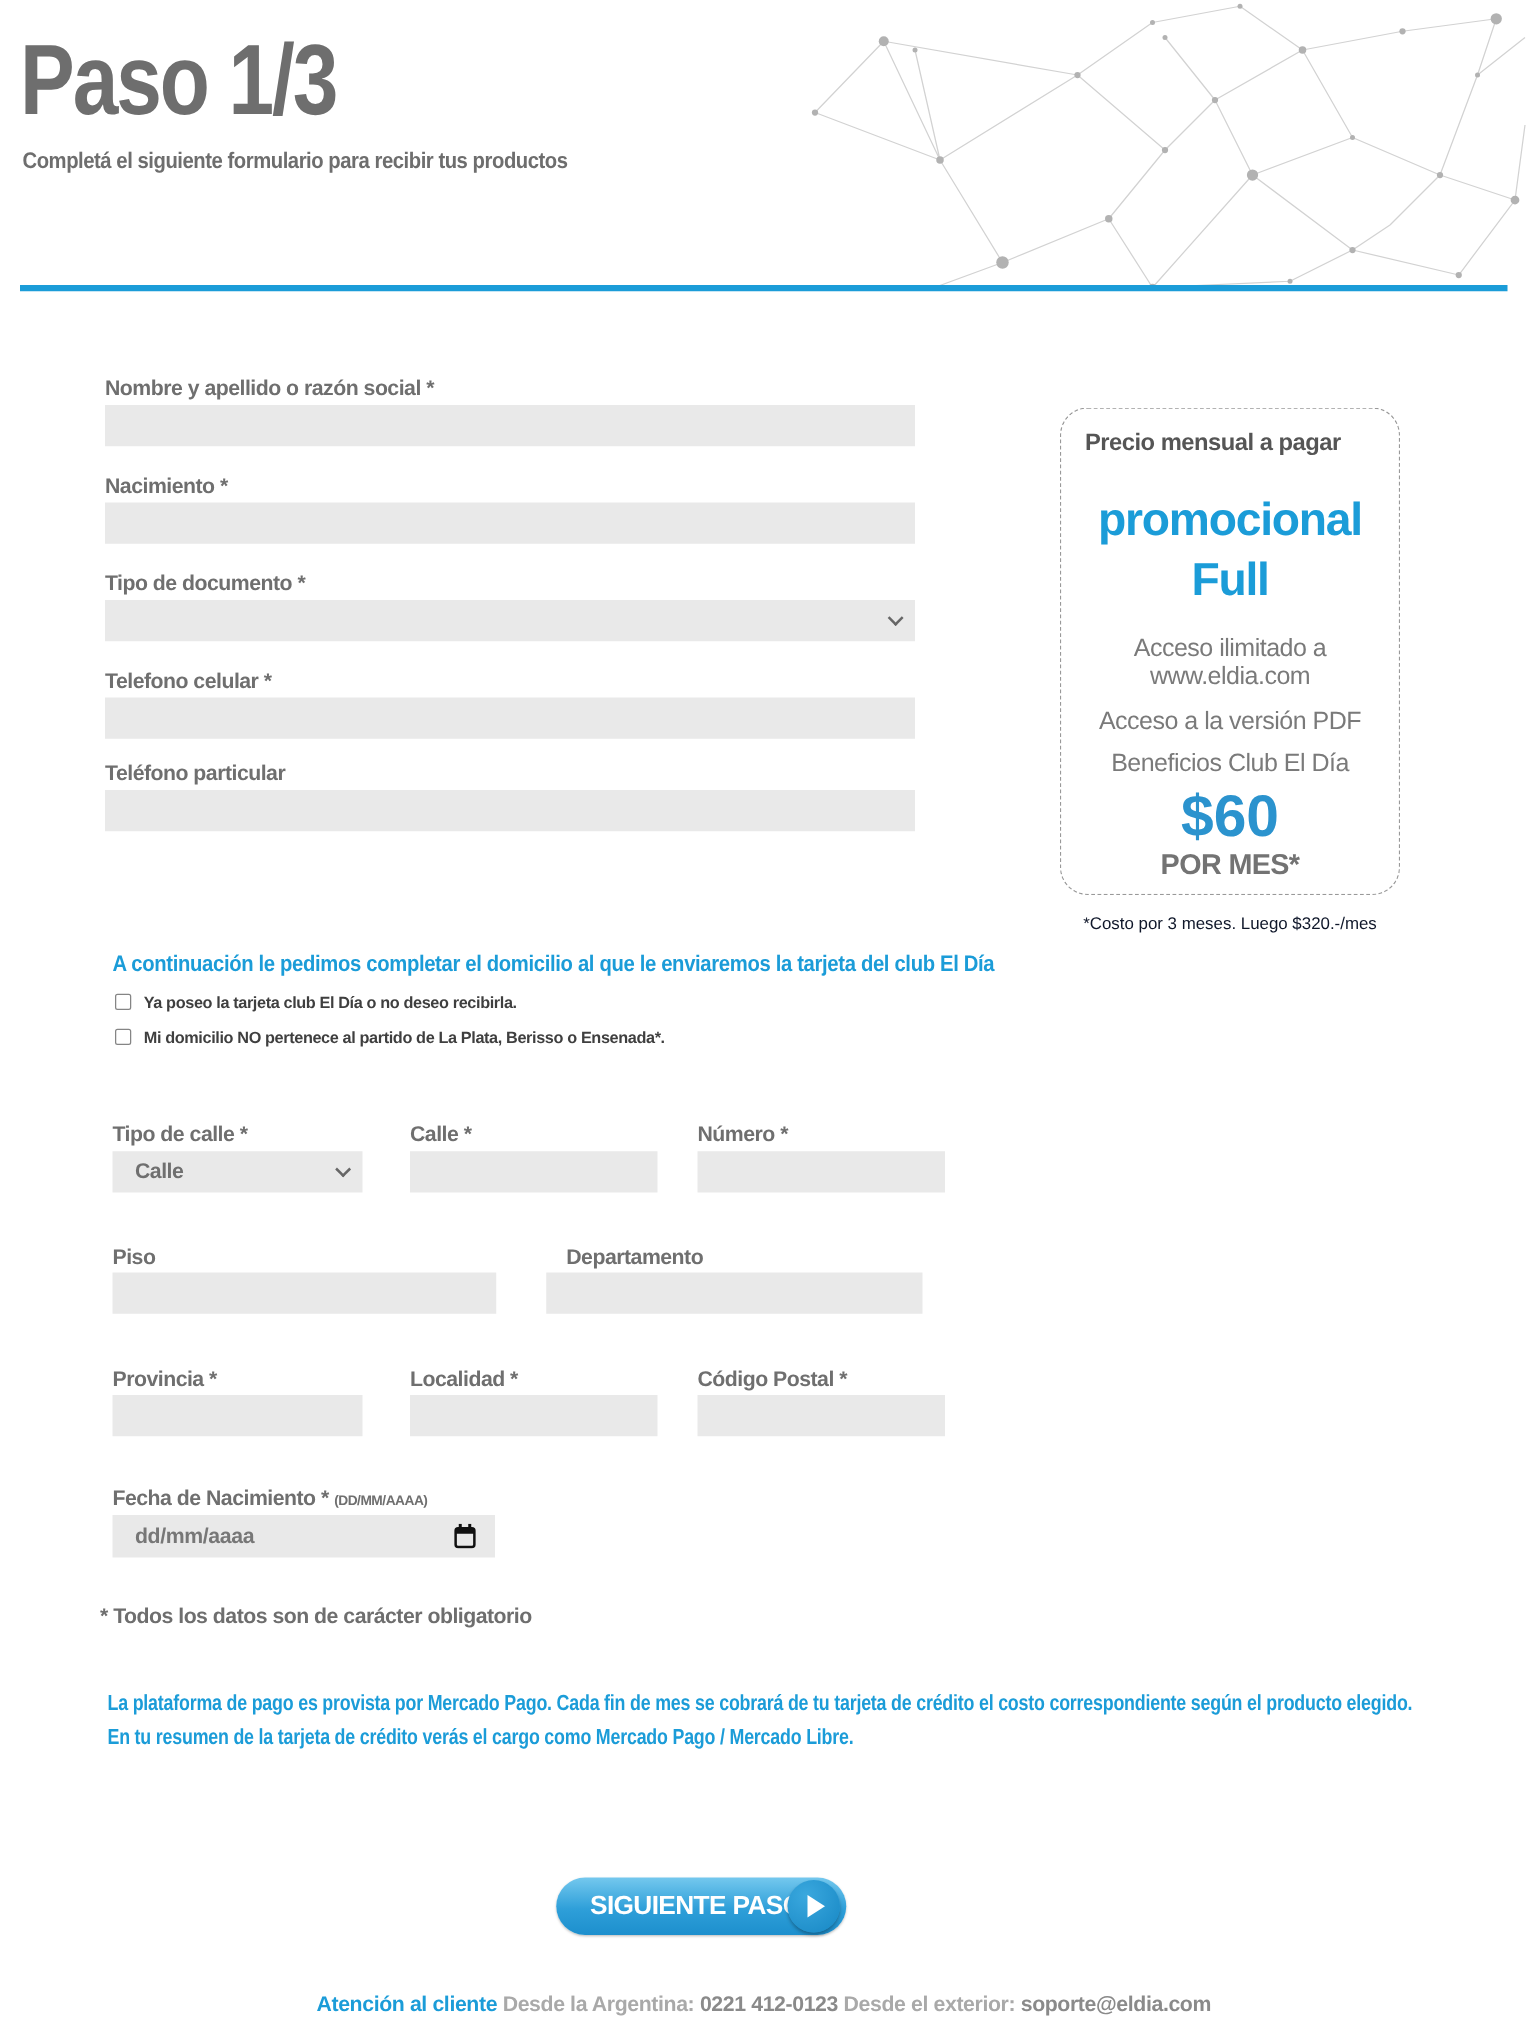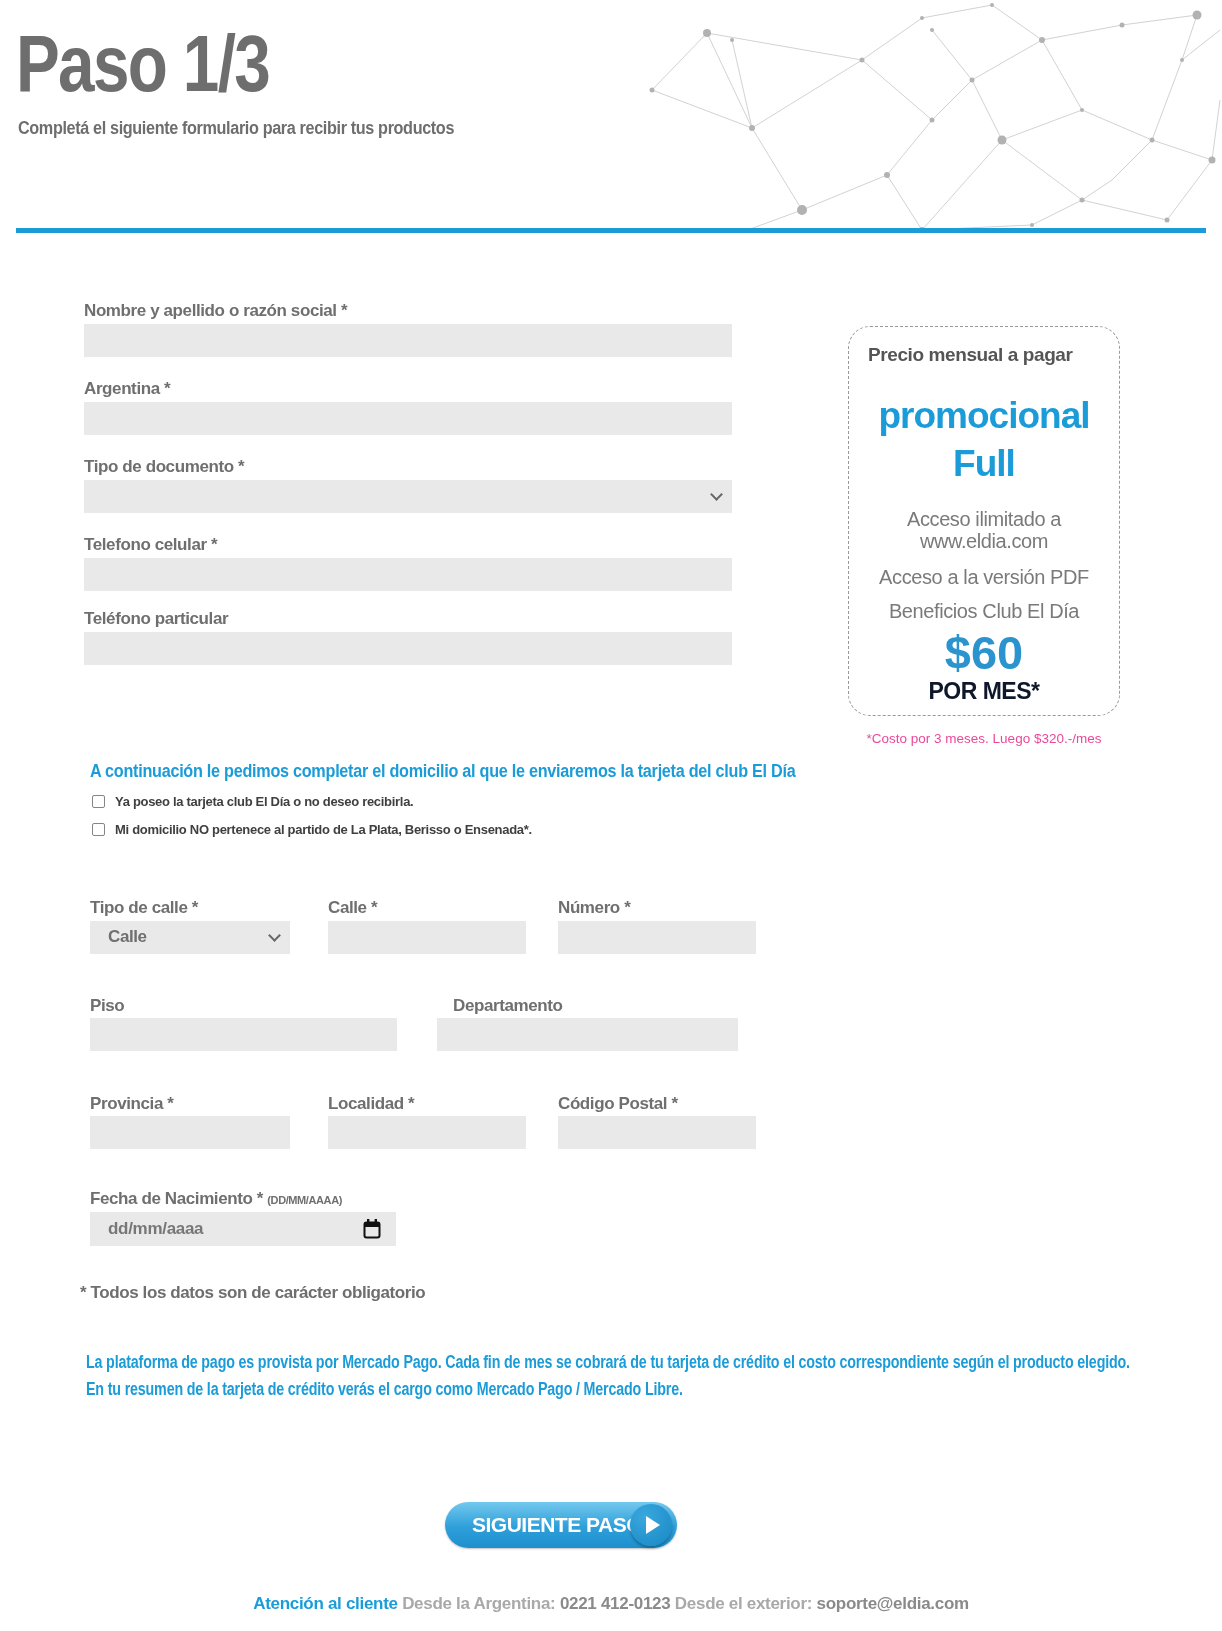--- a/index.html
+++ b/index.html
@@ -30,23 +30,23 @@
   
   .price-box { position:absolute; left:848px; top:326px; width:272px; height:390px;
                border:1px dashed #999; border-radius:22px; background:#fff; padding:17px 19px; text-align:center; }
   .pb-heading { text-align:left; font-size:19px; font-weight:700; color:#555; letter-spacing:-0.4px; }
   .pb-name { margin-top:26px; font-size:37px; font-weight:700; color:#1b9cd8; line-height:1.3; letter-spacing:-1px; }
   .pb-benefit { font-size:20px; font-weight:400; color:#7a7a7a; line-height:1.1; letter-spacing:-0.4px; }
   .pb-b1 { margin-top:20px; }
   .pb-b2 { margin-top:14px; }
   .pb-b3 { margin-top:12px; }
   .pb-price { margin-top:6px; font-size:47px; font-weight:700; color:#2b93ce; line-height:1.05; }
-  .pb-period { font-size:23px; font-weight:700; color:#0f172a; letter-spacing:-0.5px; }
+  .pb-period { font-size:23px; font-weight:700; color:#737373; letter-spacing:-0.5px; }
   .pb-footnote { position:absolute; left:848px; top:731px; width:272px; text-align:center;
-                 font-size:13.5px; color:#ec4899; }
+                 font-size:13.5px; color:#0f172a; }
 
   
   .intro-blue { position:absolute; left:90px; top:761px; font-size:18px; font-weight:700; color:#1b9cd8;
                 white-space:nowrap; transform:scaleX(.90); transform-origin:left top; letter-spacing:-0.3px; }
   .cb-row { position:absolute; left:92px; display:flex; align-items:center; cursor:default; }
   .cb-box { width:13px; height:13px; border:1px solid #858585; border-radius:2px; background:#fff; cursor:pointer; flex:none; }
   .cb-label { margin-left:10px; font-size:13px; font-weight:700; color:#3f3f3f; letter-spacing:-0.3px; white-space:nowrap; }
   .warning-red { position:absolute; left:90px; top:851px; font-size:15px; font-weight:700; color:#ff0000; letter-spacing:-0.3px; }
 
   
@@ -113,21 +113,21 @@
     </g>
   </svg>
 
   <h1 class="page-title">Paso 1/3</h1>
   <div class="page-subtitle">Completá el siguiente formulario para recibir tus productos</div>
   <div class="divider"></div>
 
   <label class="flabel" style="left:84px;top:301px;">Nombre y apellido o razón social *</label>
   <input class="finput" style="left: 84px; top: 324px; width: 648px;" type="text">
 
-  <label class="flabel" style="left:84px;top:379px;">Argentina *</label>
+  <label class="flabel" style="left:84px;top:379px;">Nacimiento *</label>
   <input class="finput" style="left: 84px; top: 402px; width: 648px;" type="text">
 
   <label class="flabel" style="left:84px;top:457px;">Tipo de documento *</label>
   <div class="fselect" style="left:84px;top:480px;width:648px;">
     <span class="sel-value"></span>
     <span class="chev"></span>
   </div>
 
   <label class="flabel" style="left:84px;top:535px;">Telefono celular *</label>
   <input class="finput" style="left: 84px; top: 558px; width: 648px;" type="text">

